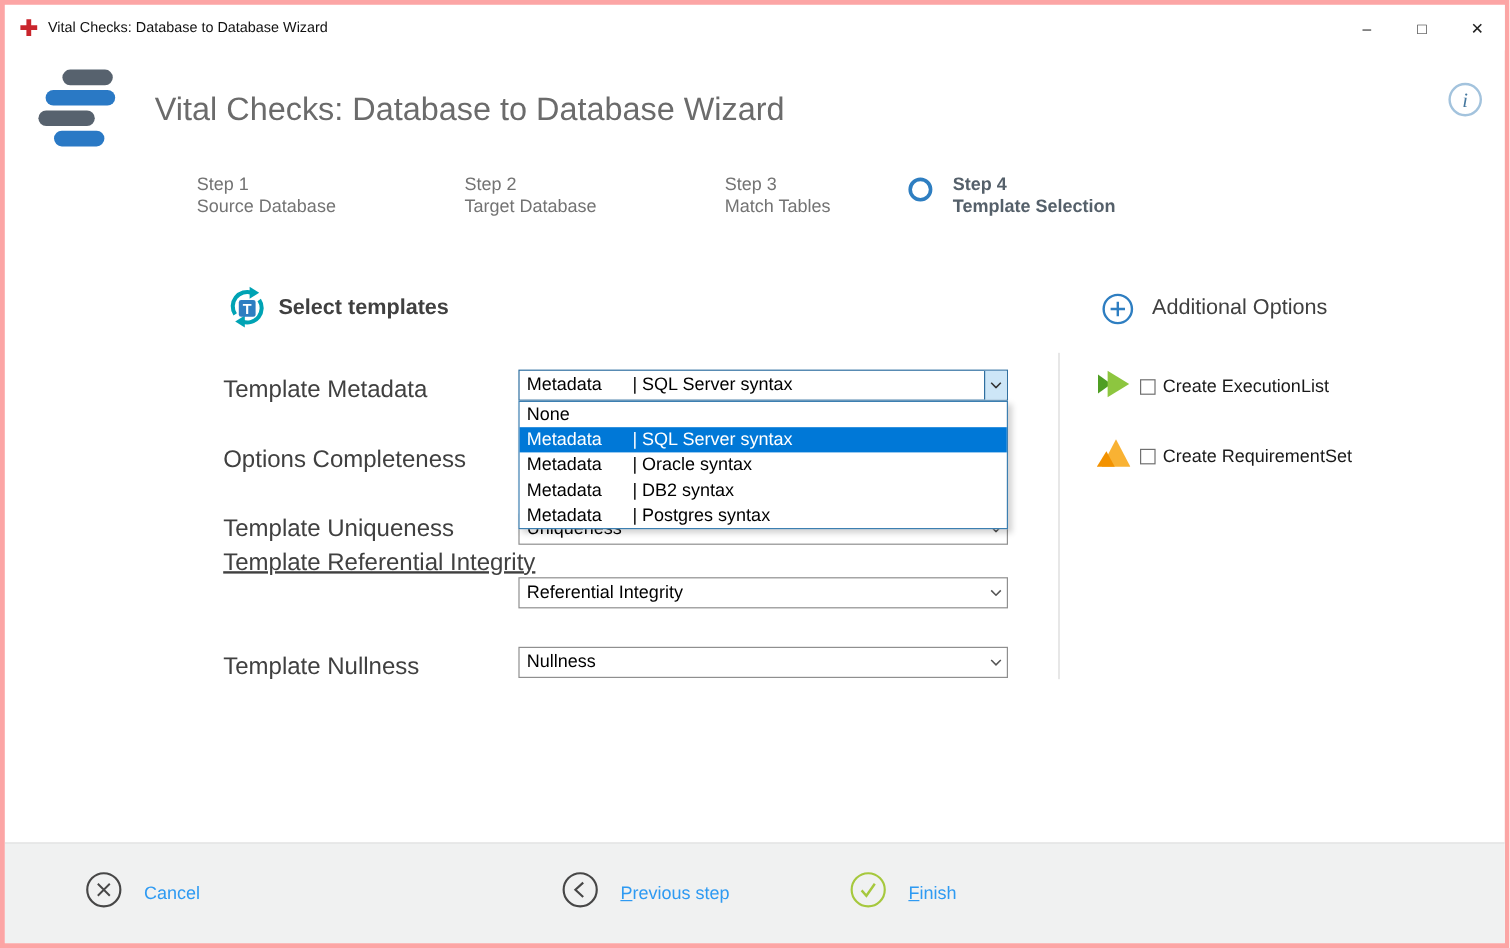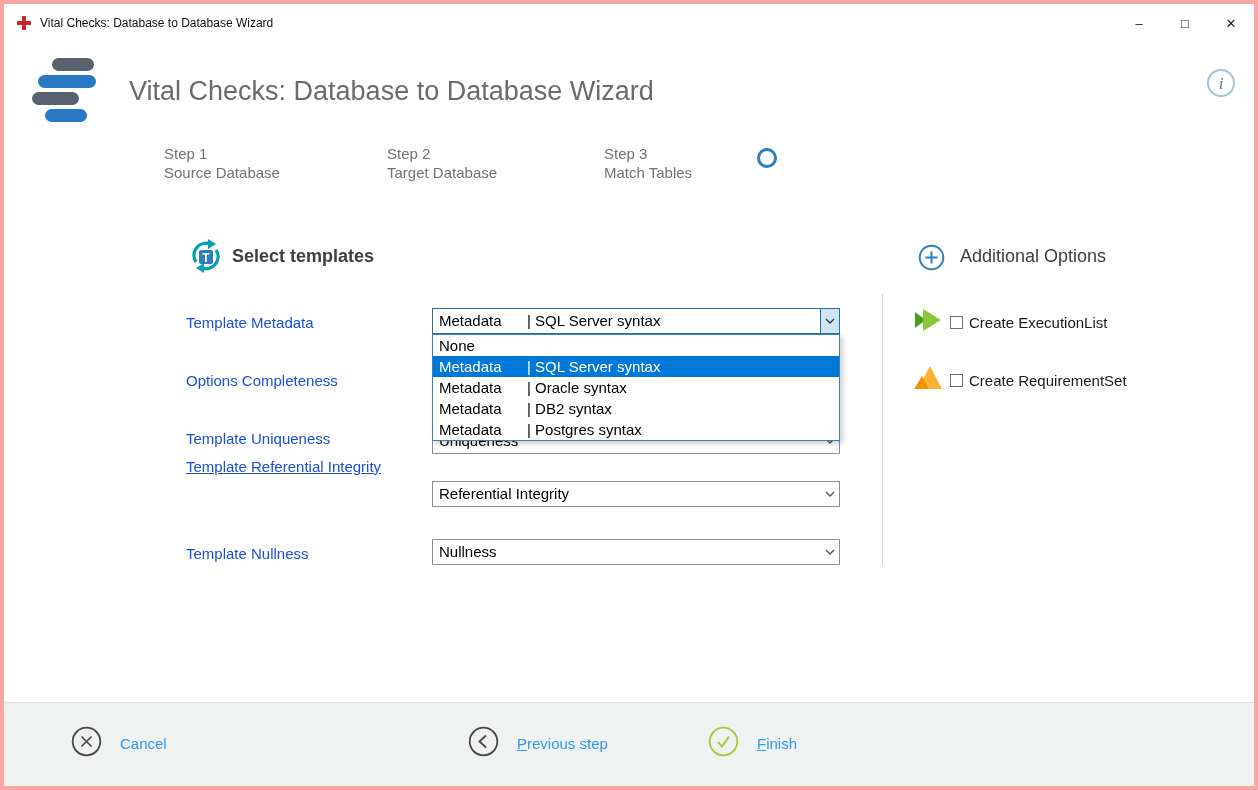--- a/index.html
+++ b/index.html
@@ -38,21 +38,21 @@
   .step .nm { display:block; }
   .step.active { color:#55606a; font-weight:bold; }
   .step1 { left:160px; } .step2 { left:383px; } .step3 { left:600px; } .step4 { left:790px; }
   .step4-circle { position:absolute; left:753px; top:144px; width:20px; height:20px;
                   border:3px solid #2e7ec1; border-radius:50%; background:#fff; }
 
   
   .sect-icon-templates { position:absolute; left:184px; top:234px; }
   .sect-title-left { position:absolute; left:228px; top:242px; font-size:18px; font-weight:bold; color:#404040; }
 
-  .form-label { position:absolute; left:182px; font-size:15px; color:#1d4ed8; }
+  .form-label { position:absolute; left:182px; font-size:20px; color:#404040; }
   .lab0 { top:310px; } .lab1 { top:368px; } .lab2 { top:426px; } .lab3 { top:454px;text-decoration:underline; } .lab4 { top:541px; }
 
   .combo { position:absolute; left:428px; width:408px; height:26px; background:#fff;
            border:1px solid #8f8f8f; font-size:15px; line-height:24px; color:#000;
            padding-left:6px; cursor:default; }
   .combo .arrow { position:absolute; right:0; top:0; width:19px; height:24px;
                   display:flex; align-items:center; justify-content:center; }
   .combo.open { border-color:#2f6fa0; }
   .combo.open .arrow { background:#cde6f7; border-left:1px solid #2f6fa0; }
   .cmb-metadata { top:304px; z-index:5; }
@@ -124,20 +124,24 @@
   </div>
   <div class="step step2">
     <span class="nm">Step 2</span>
     <span class="nm">Target Database</span>
   </div>
   <div class="step step3">
     <span class="nm">Step 3</span>
     <span class="nm">Match Tables</span>
   </div>
   <div class="step4-circle"></div>
+  <div class="step step4 active">
+    <span class="nm">Step 4</span>
+    <span class="nm">Template Selection</span>
+  </div>
 
   <span class="sect-icon-templates">
     <svg width="36" height="36" viewBox="0 0 36 36">
       <path d="M8 24 A12 12 0 0 1 22 6" fill="none" stroke="#00a3b4" stroke-width="3.4"></path>
       <polygon points="20,1 20,11 28,6" fill="#00a3b4"></polygon>
       <path d="M28 12 A12 12 0 0 1 14 30" fill="none" stroke="#00a3b4" stroke-width="3.4"></path>
       <polygon points="16,25 16,35 8,30" fill="#00a3b4"></polygon>
       <rect x="11" y="12" width="14" height="14" rx="2" fill="#2e7ec1"></rect>
       <text x="18" y="23.5" text-anchor="middle" font-size="12" font-weight="bold" font-family="Liberation Sans, sans-serif" fill="#ffffff">T</text>
     </svg>

